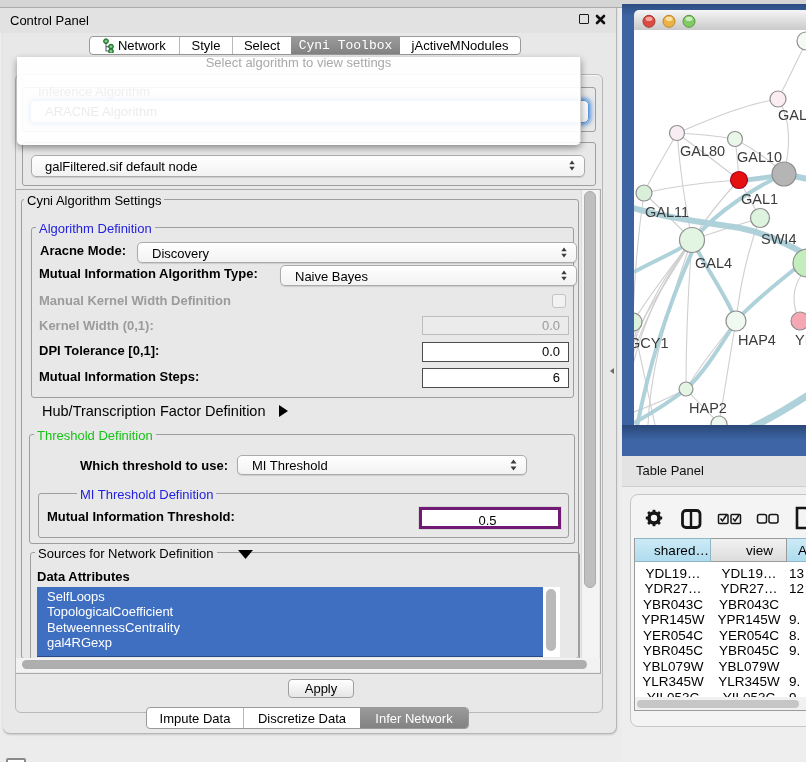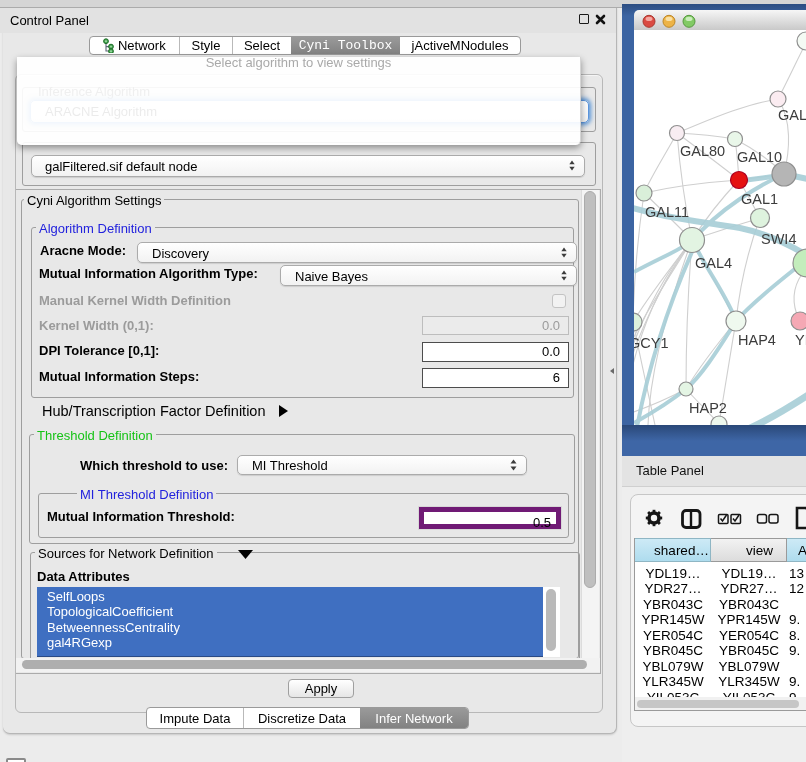--- a/index.html
+++ b/index.html
@@ -104,21 +104,21 @@
 <div class="combo" style="left:237px;top:455px;width:288px;height:18px;">
   <div class="ctext" style="top:2px;">MI Threshold</div>
   <svg class="carr" style="top:2px;" viewBox="0 0 9 14">
       <path d="M4.5 1.5 L7.5 5.5 L1.5 5.5 Z" fill="#3c3c3c"></path>
       <path d="M4.5 12.5 L7.5 8.5 L1.5 8.5 Z" fill="#3c3c3c"></path>
     </svg>
 </div>
 <div class="gbox" style="left:38px;top:493px;width:529px;height:43px;"></div>
 <div class="glabel" style="left:43px;top:487px;color:#2222dd;margin-left:34px;">MI Threshold Definition</div>
 <div class="abs lbl bold" style="left:47px;top:509px;">Mutual Information Threshold:</div>
-<div class="field" style="left:419px;top:507px;width:142px;height:22px;border:5px solid #701a75;box-shadow:0 0 0 1px #d8d8d8;font-size:13px;text-align:right;padding-right:5px;box-sizing:border-box;line-height:21px;">0.5</div>
+<div class="field" style="left:419px;top:507px;width:142px;height:22px;border:3px solid #701a75;box-shadow:0 0 0 1px #d8d8d8;font-size:13px;text-align:center;padding-right:5px;box-sizing:border-box;line-height:21px;">0.5</div>
 
 <div class="gbox" style="left:30px;top:552px;width:548px;height:107px;"></div>
 <div class="glabel" style="left:35px;top:546px;">Sources for Network Definition</div>
 <svg class="abs" style="left:237px;top:549px;" width="17" height="11" viewBox="0 0 17 11">
     <path d="M1 1 L16 1 L8.5 10 Z" fill="#000"></path>
   </svg>
 <div class="abs lbl bold" style="left:37px;top:569px;">Data Attributes</div>
 
 <div class="abs" style="left:37px;top:587px;width:523px;height:70px;background:#fff;"></div>
 <div class="abs" style="left:37px;top:587px;width:506px;height:69px;background:#3f6fc1;border-bottom:1px solid #2a4a85;"></div>

